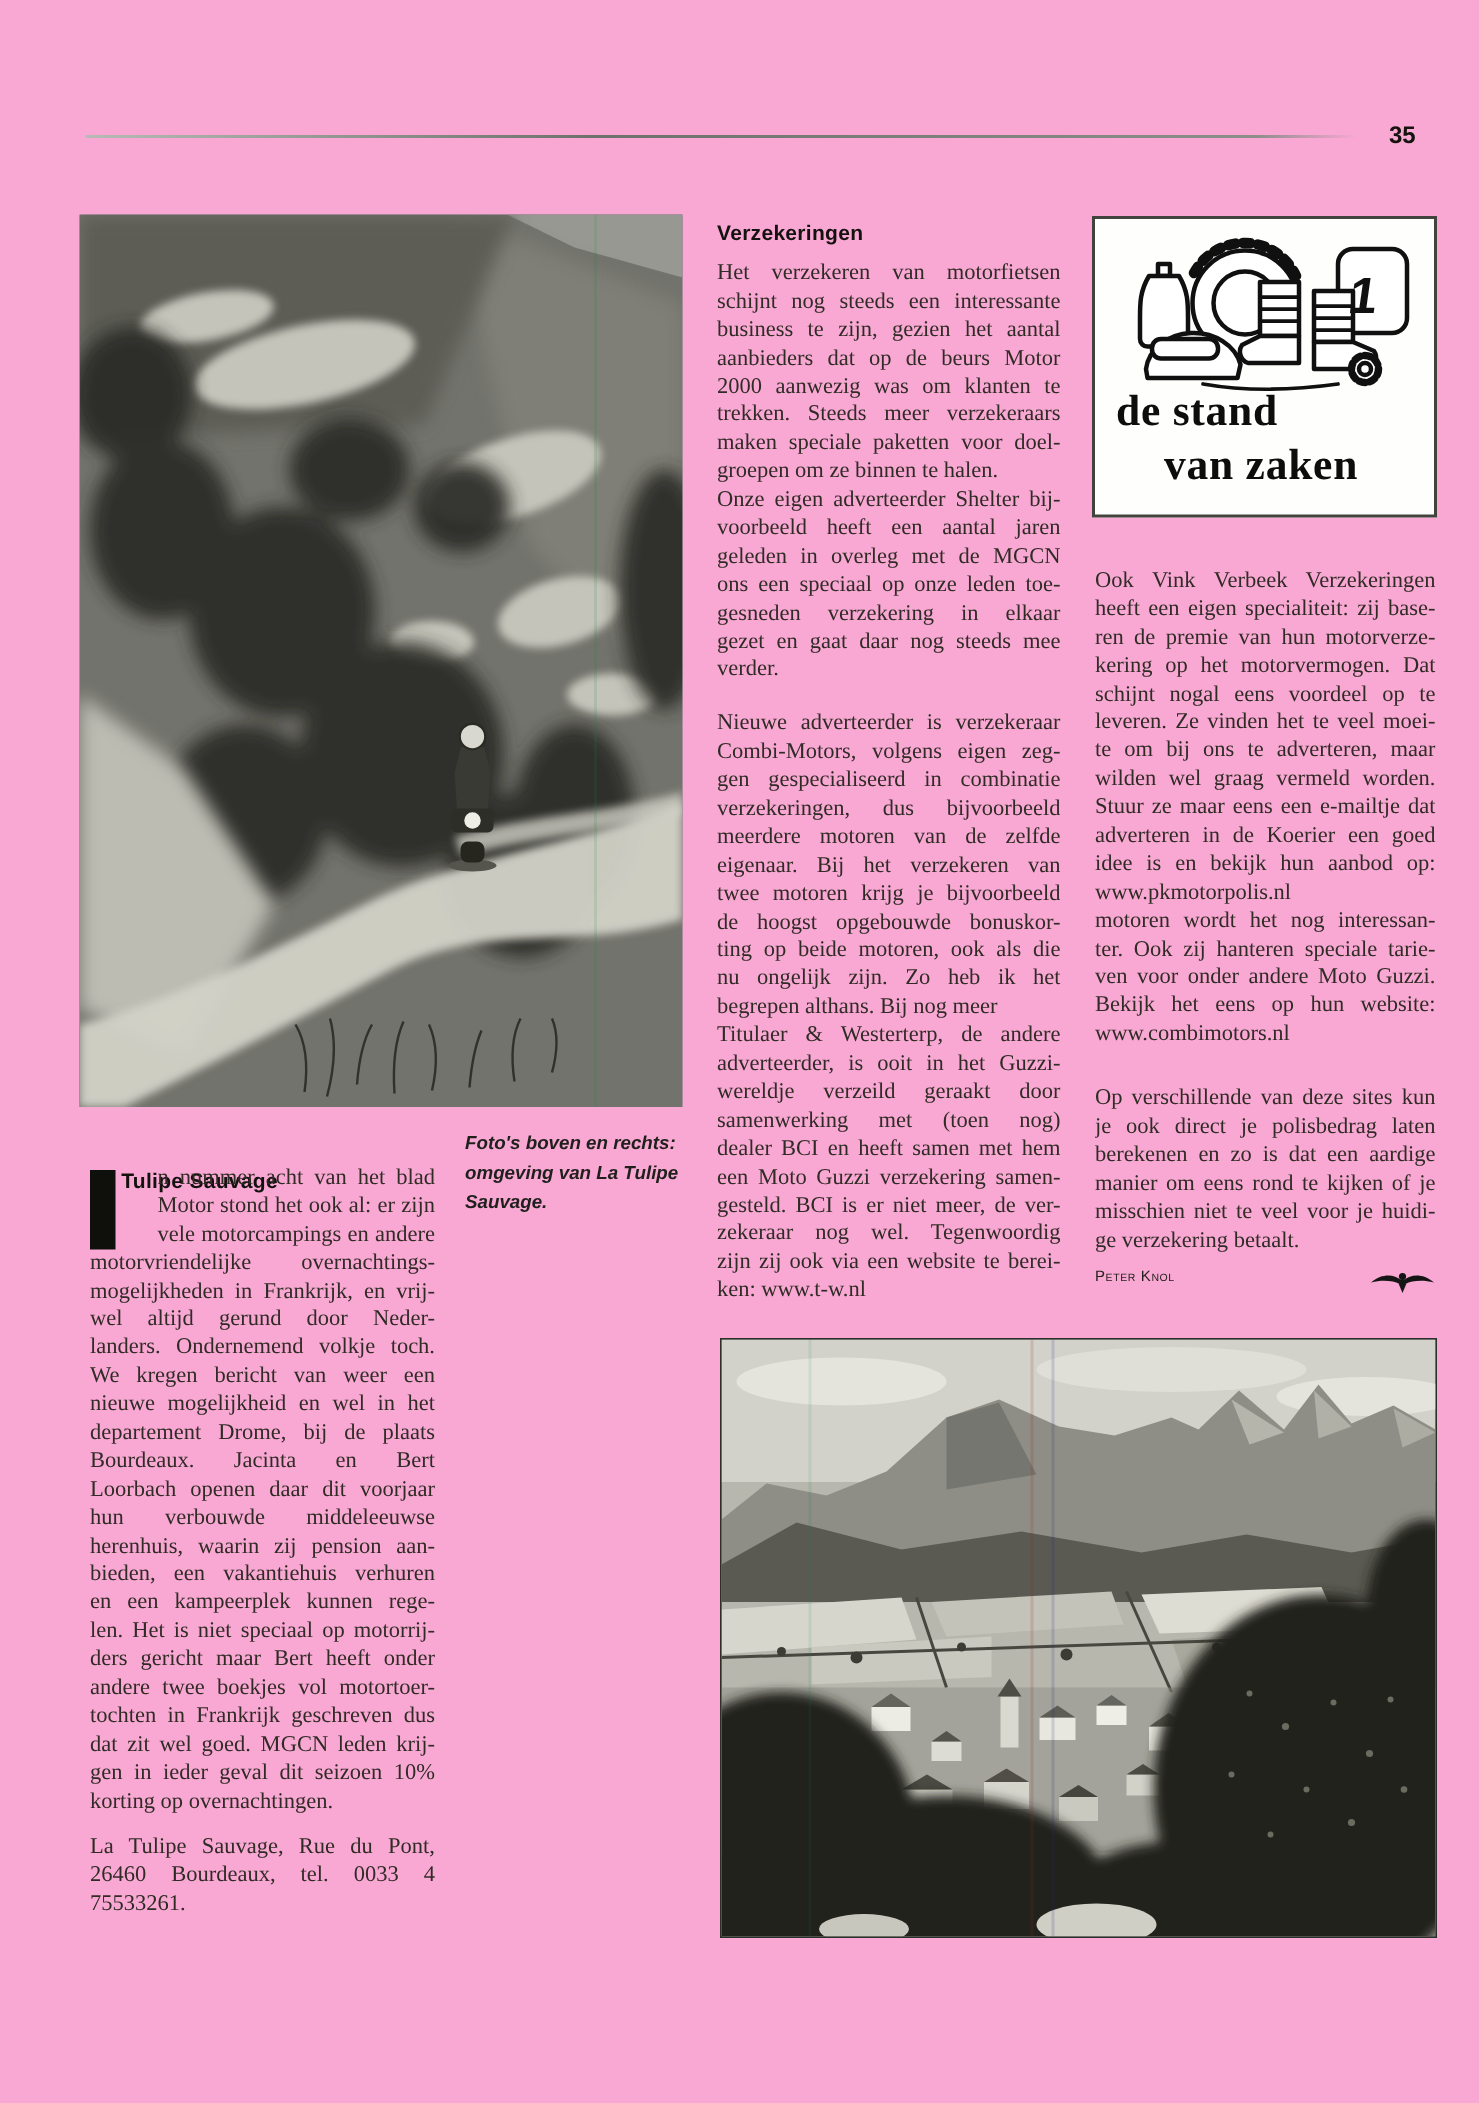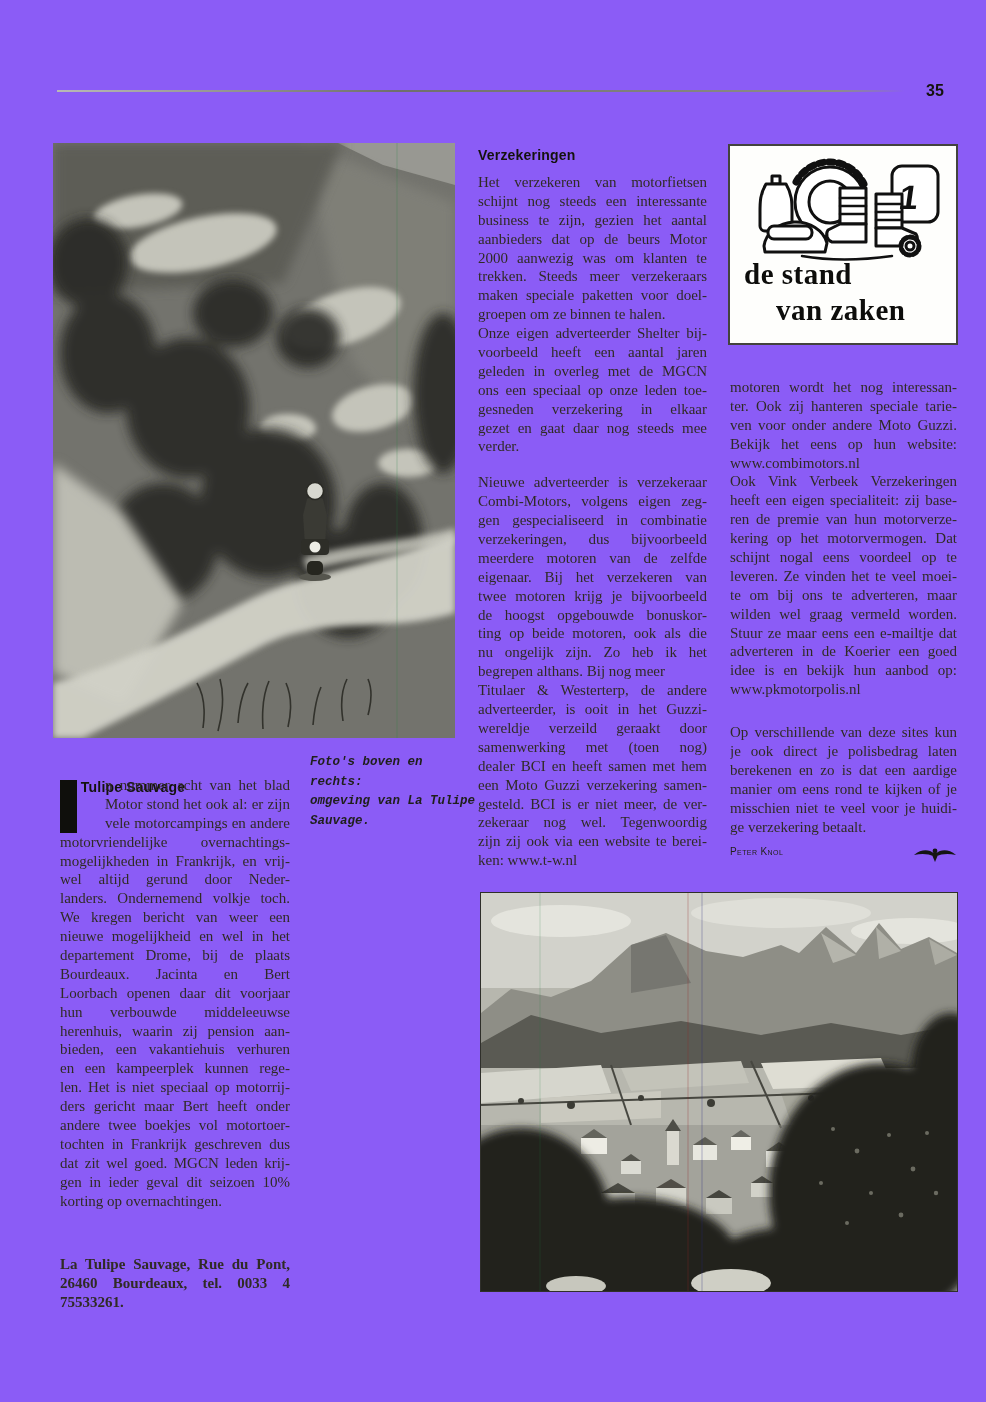--- a/index.html
+++ b/index.html
@@ -1,25 +1,25 @@
 <!DOCTYPE html>
 <html><head>
 <meta charset="utf-8">
 <style>
   html,body{margin:0;padding:0;background:#d9d9d6;}
-  #page{position:relative;width:986px;height:1402px;margin:0 auto;background:#8b5cf6;
+  #page{position:relative;width:986px;height:1402px;margin:0 auto;background:#f9a8d4;
         overflow:hidden;font-family:"Liberation Serif",serif;color:#2e2a25;}
   .abs{position:absolute;}
   
   .para{width:230px;font-size:15px;line-height:18.9px;color:#302b25;}
   .para .tl{text-align:justify;text-align-last:justify;height:18.9px;overflow:hidden;}
   .para .tl.last{text-align-last:left;}
   .col-mid .para{width:229px;}
   .col-right .para{width:227px;}
-  .gap29{margin-top:45px;font-weight:bold;} .gap17{margin-top:17px;} .gap24{margin-top:24px;}
+  .gap29{margin-top:12px;} .gap17{margin-top:17px;} .gap24{margin-top:24px;}
   
   .sans-head{font-family:Liberation Sans, sans-serif;font-weight:bold;font-size:14px;
              color:#14120e;letter-spacing:.2px;line-height:19px;}
   .mid-head{margin-bottom:8px;}
   
   .dropcap{width:17px;height:53px;background:#0f0f0c;color:transparent;overflow:hidden;
            font-size:50px;line-height:53px;}
   .dropcap-para .tl:nth-child(-n+3){padding-left:45px;}
   
   .caption{font-family:"Liberation Sans",sans-serif;font-weight:bold;font-style:italic;
@@ -132,21 +132,21 @@
         <div class="tl">gen in ieder geval dit seizoen 10%</div>
         <div class="tl last">korting op overnachtingen.</div>
       </div>
     <div class="para gap29">
         <div class="tl">La Tulipe Sauvage, Rue du Pont,</div>
         <div class="tl">26460 Bourdeaux, tel. 0033 4</div>
         <div class="tl last">75533261.</div>
       </div>
   </div>
 
-  <div class="abs caption" style="left:310px;top:753px;font-family:Liberation Mono, monospace;">
+  <div class="abs caption" style="left:310px;top:753px;">
       <div class="tl">Foto's boven en rechts:</div>
       <div class="tl">omgeving van La Tulipe</div>
       <div class="tl last">Sauvage.</div>
     </div>
 
   <div class="abs col-mid" style="left:478px;top:146px;">
     <div class="sans-head mid-head">Verzekeringen</div>
     <div class="para">
         <div class="tl">Het verzekeren van motorfietsen</div>
         <div class="tl">schijnt nog steeds een interessante</div>
@@ -219,39 +219,39 @@
       </g>
       <path d="M60,102 q40,7 90,0" fill="none" stroke-width="2.5"></path>
       <text x="173" y="55" text-anchor="middle" transform="skewX(-8)" font-family="Liberation Sans, sans-serif" font-weight="bold" font-size="34" fill="#101010" stroke="none">1</text>
     </svg>
     <div class="abs stand-title" style="left:14px;top:114px;">de stand</div>
     <div class="abs stand-title" style="left:46px;top:150px;">van zaken</div>
   </div>
 
   <div class="abs col-right" style="left:730px;top:378px;">
     <div class="para">
-        <div class="tl">motoren wordt het nog interessan-</div>
-        <div class="tl">ter. Ook zij hanteren speciale tarie-</div>
-        <div class="tl">ven voor onder andere Moto Guzzi.</div>
-        <div class="tl">Bekijk het eens op hun website:</div>
-        <div class="tl last">www.combimotors.nl</div>
-      </div>
-    <div class="para">
         <div class="tl">Ook Vink Verbeek Verzekeringen</div>
         <div class="tl">heeft een eigen specialiteit: zij base-</div>
         <div class="tl">ren de premie van hun motorverze-</div>
         <div class="tl">kering op het motorvermogen. Dat</div>
         <div class="tl">schijnt nogal eens voordeel op te</div>
         <div class="tl">leveren. Ze vinden het te veel moei-</div>
         <div class="tl">te om bij ons te adverteren, maar</div>
         <div class="tl">wilden wel graag vermeld worden.</div>
         <div class="tl">Stuur ze maar eens een e-mailtje dat</div>
         <div class="tl">adverteren in de Koerier een goed</div>
         <div class="tl">idee is en bekijk hun aanbod op:</div>
         <div class="tl last">www.pkmotorpolis.nl</div>
+      </div>
+    <div class="para">
+        <div class="tl">motoren wordt het nog interessan-</div>
+        <div class="tl">ter. Ook zij hanteren speciale tarie-</div>
+        <div class="tl">ven voor onder andere Moto Guzzi.</div>
+        <div class="tl">Bekijk het eens op hun website:</div>
+        <div class="tl last">www.combimotors.nl</div>
       </div>
     <div class="para gap24">
         <div class="tl">Op verschillende van deze sites kun</div>
         <div class="tl">je ook direct je polisbedrag laten</div>
         <div class="tl">berekenen en zo is dat een aardige</div>
         <div class="tl">manier om eens rond te kijken of je</div>
         <div class="tl">misschien niet te veel voor je huidi-</div>
         <div class="tl last">ge verzekering betaalt.</div>
       </div>
   </div>

